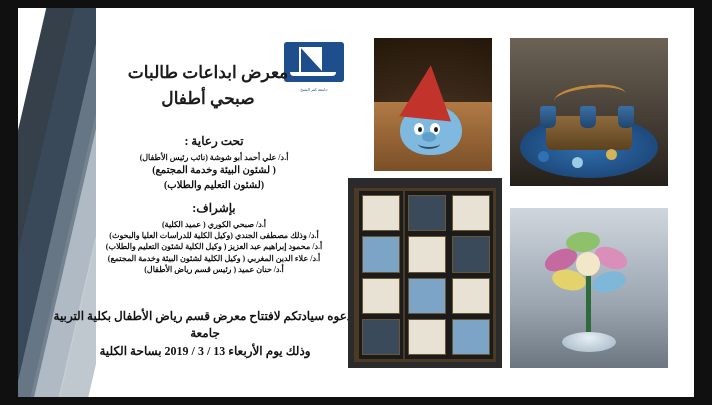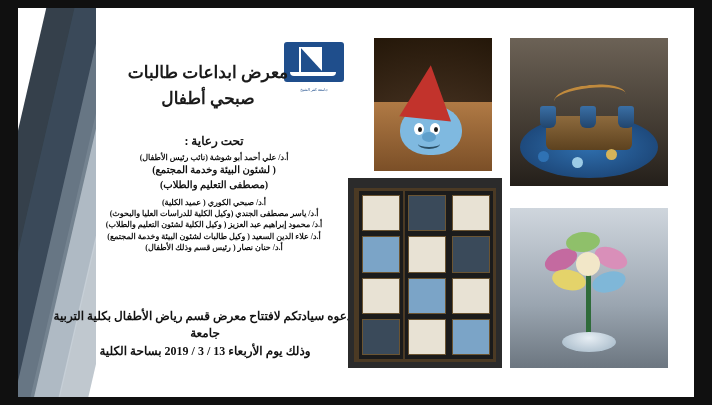--- a/index.html
+++ b/index.html
@@ -339,27 +339,28 @@
 
     <div class="headline">
       <div>معرض ابداعات طالبات</div>
       <div>صبحي أطفال</div>
     </div>
 
     <div class="body-text">
       <div class="lbl">تحت رعاية :</div>
       <div class="ln">أ.د/ علي أحمد أبو شوشة (نائب رئيس الأطفال)</div>
       <div class="ln sub">( لشئون البيئة وخدمة المجتمع)</div>
-      <div class="ln sub">(مصطفى التعليم والطلاب)</div>
+      <div class="ln sub">(لشئون التعليم والطلاب)</div>
       <div class="gap"></div>
+      <div class="lbl">بإشراف:</div>
       <div class="ln">أ.د/ صبحي الكوري ( عميد الكلية)</div>
-      <div class="ln">أ.د/ ياسر مصطفى الجندي (وكيل الكلية للدراسات العليا والبحوث)</div>
+      <div class="ln">أ.د/ وذلك مصطفى الجندي (وكيل الكلية للدراسات العليا والبحوث)</div>
       <div class="ln">أ.د/ محمود إبراهيم عبد العزيز ( وكيل الكلية لشئون التعليم والطلاب)</div>
-      <div class="ln">أ.د/ علاء الدين السعيد ( وكيل طالبات لشئون البيئة وخدمة المجتمع)</div>
-      <div class="ln">أ.د/ حنان نصار ( رئيس قسم وذلك الأطفال)</div>
+      <div class="ln">أ.د/ علاء الدين المغربي ( وكيل الكلية لشئون البيئة وخدمة المجتمع)</div>
+      <div class="ln">أ.د/ حنان عميد ( رئيس قسم رياض الأطفال)</div>
     </div>
 
     <div class="invite">
       <div>يدعوه سيادتكم لافتتاح معرض قسم رياض الأطفال بكلية التربية جامعة</div>
       <div>وذلك يوم الأربعاء 13 / 3 / 2019 بساحة الكلية</div>
     </div>
 
     <div class="photo" id="photo-smurf">
       <div class="bg"></div>
       <div class="table"></div>

